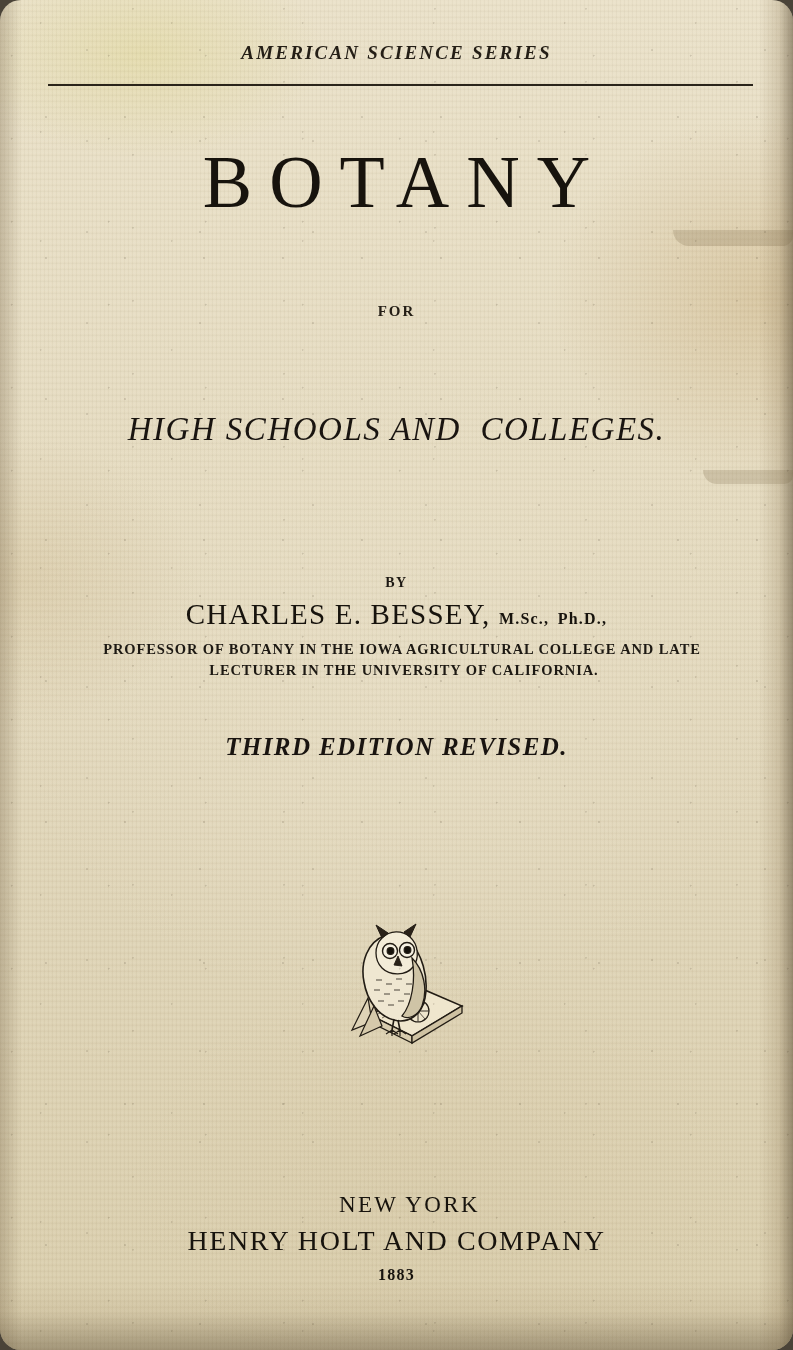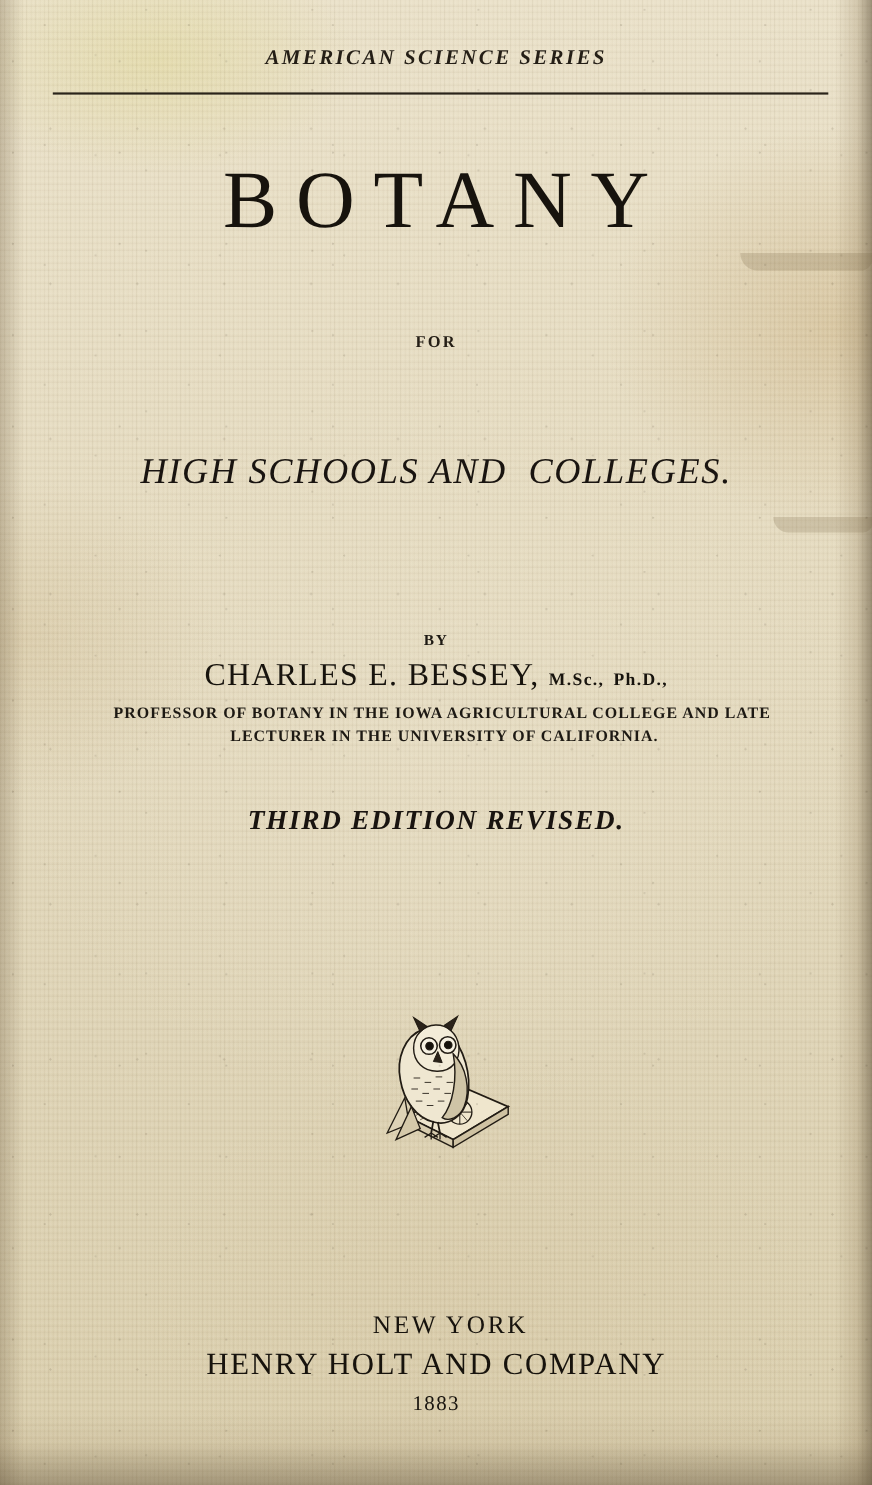--- a/index.html
+++ b/index.html
@@ -29,20 +29,21 @@
         rgba(140,120,90,0.00) 6px),
       
       radial-gradient(ellipse 260px 150px at 18% 4%, rgba(222,214,150,0.55), rgba(222,214,150,0) 70%),
       radial-gradient(ellipse 300px 260px at 96% 22%, rgba(196,168,118,0.45), rgba(196,168,118,0) 70%),
       radial-gradient(ellipse 240px 200px at 3% 43%, rgba(205,186,146,0.40), rgba(205,186,146,0) 72%),
       radial-gradient(ellipse 420px 300px at 55% 88%, rgba(210,194,158,0.35), rgba(210,194,158,0) 75%),
       radial-gradient(ellipse 500px 420px at 50% 50%, rgba(232,223,199,0.55), rgba(232,223,199,0) 80%),
       linear-gradient(180deg, #e9e0c8 0%, #e4dabf 35%, #ddd2b4 70%, #d8ccaa 100%);
     font-family: "Liberation Serif", serif;
     color: #1d1913;
+    border-radius: 21px;
   }
   
   .edge-right {
     position: absolute;
     top: 0; right: 0;
     width: 34px; height: 100%;
     background: linear-gradient(270deg, rgba(90,76,52,0.55) 0%, rgba(140,120,86,0.25) 40%, rgba(160,140,100,0.0) 100%);
     pointer-events: none;
   }
   .edge-bottom {
@@ -176,22 +177,22 @@
   .publisher {
     position: absolute;
     top: 1225px; left: 0; right: 0;
     font-size: 28px;
     letter-spacing: 1.6px;
     color: #17130d;
   }
   .year {
     position: absolute;
     top: 1266px; left: 0; right: 0;
-    font-size: 19px;
-    font-weight: normal;
+    font-size: 16px;
+    font-weight: bold;
     letter-spacing: 1.2px;
     color: #17130d;
   }
   
   .speckle {
     position: absolute;
     inset: 0;
     z-index: 4;
     pointer-events: none;
     opacity: 0.35;

